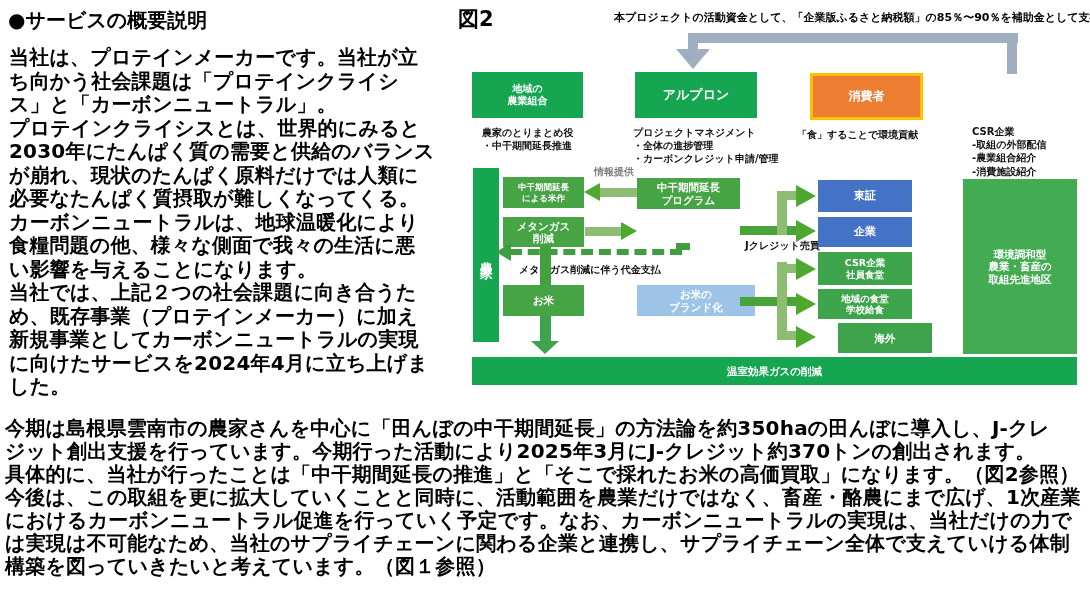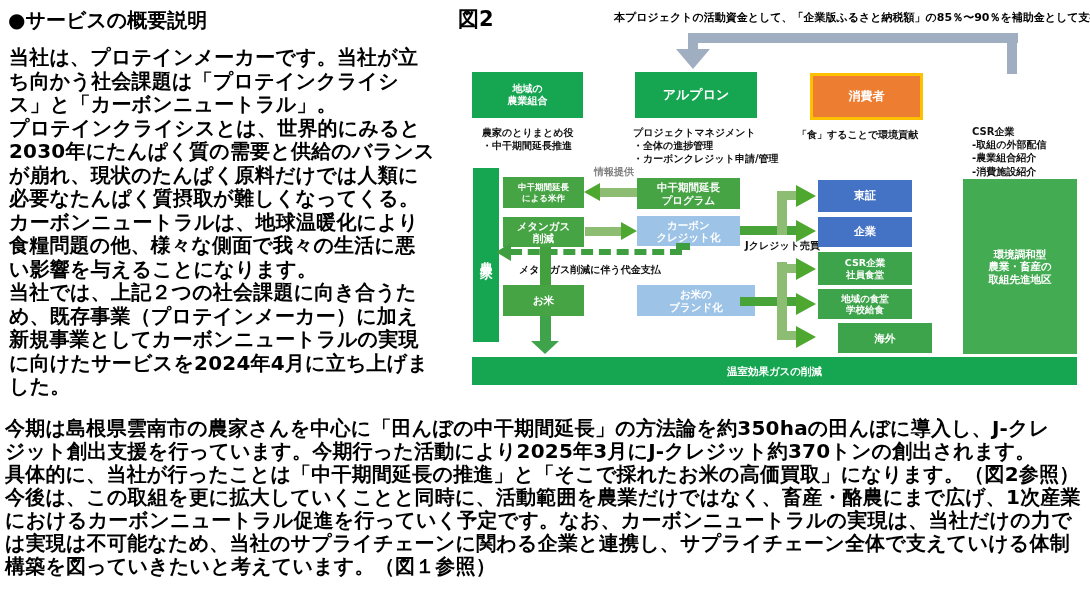--- a/index.html
+++ b/index.html
@@ -90,22 +90,20 @@
   <div class="box emerald" style="left:473px;top:168px;width:26px;height:174px;font-size:13px;writing-mode:vertical-rl;letter-spacing:4px;">農家</div>
 
   <div class="box flowgreen" style="left:503px;top:177px;width:81px;height:31px;font-size:8.5px;">中干期間延長
 による米作</div>
   <div class="box flowgreen" style="left:503px;top:217px;width:81px;height:30px;font-size:10.5px;">メタンガス
 削減</div>
   <div class="box flowgreen" style="left:503px;top:285px;width:81px;height:31px;font-size:10.5px;">お米</div>
 
   <div class="box flowgreen" style="left:637px;top:178px;width:103px;height:31px;font-size:10.5px;">中干期間延長
 プログラム</div>
-  <div class="box lightblue" style="left:637px;top:216px;width:103px;height:30px;font-size:10.5px;">カーボン
-クレジット化</div>
   <div class="box lightblue" style="left:637px;top:285px;width:118px;height:31px;font-size:10.5px;">お米の
 ブランド化</div>
 
   <div class="lbl" style="left:594px;top:165px;color:#7f7f7f;">情報提供</div>
   <div class="shape arrlight" style="left:599px;top:188px;width:38px;height:9px;"></div>
   <div class="tri" style="left:584px;top:183px;border-right:16px solid #4ea72e;border-top:9.5px solid transparent;border-bottom:9.5px solid transparent;"></div>
 
   <div class="shape arrlight" style="left:585px;top:227px;width:37px;height:9px;"></div>
   <div class="tri" style="left:621px;top:222px;border-left:16px solid #4ea72e;border-top:9.5px solid transparent;border-bottom:9.5px solid transparent;"></div>
 

